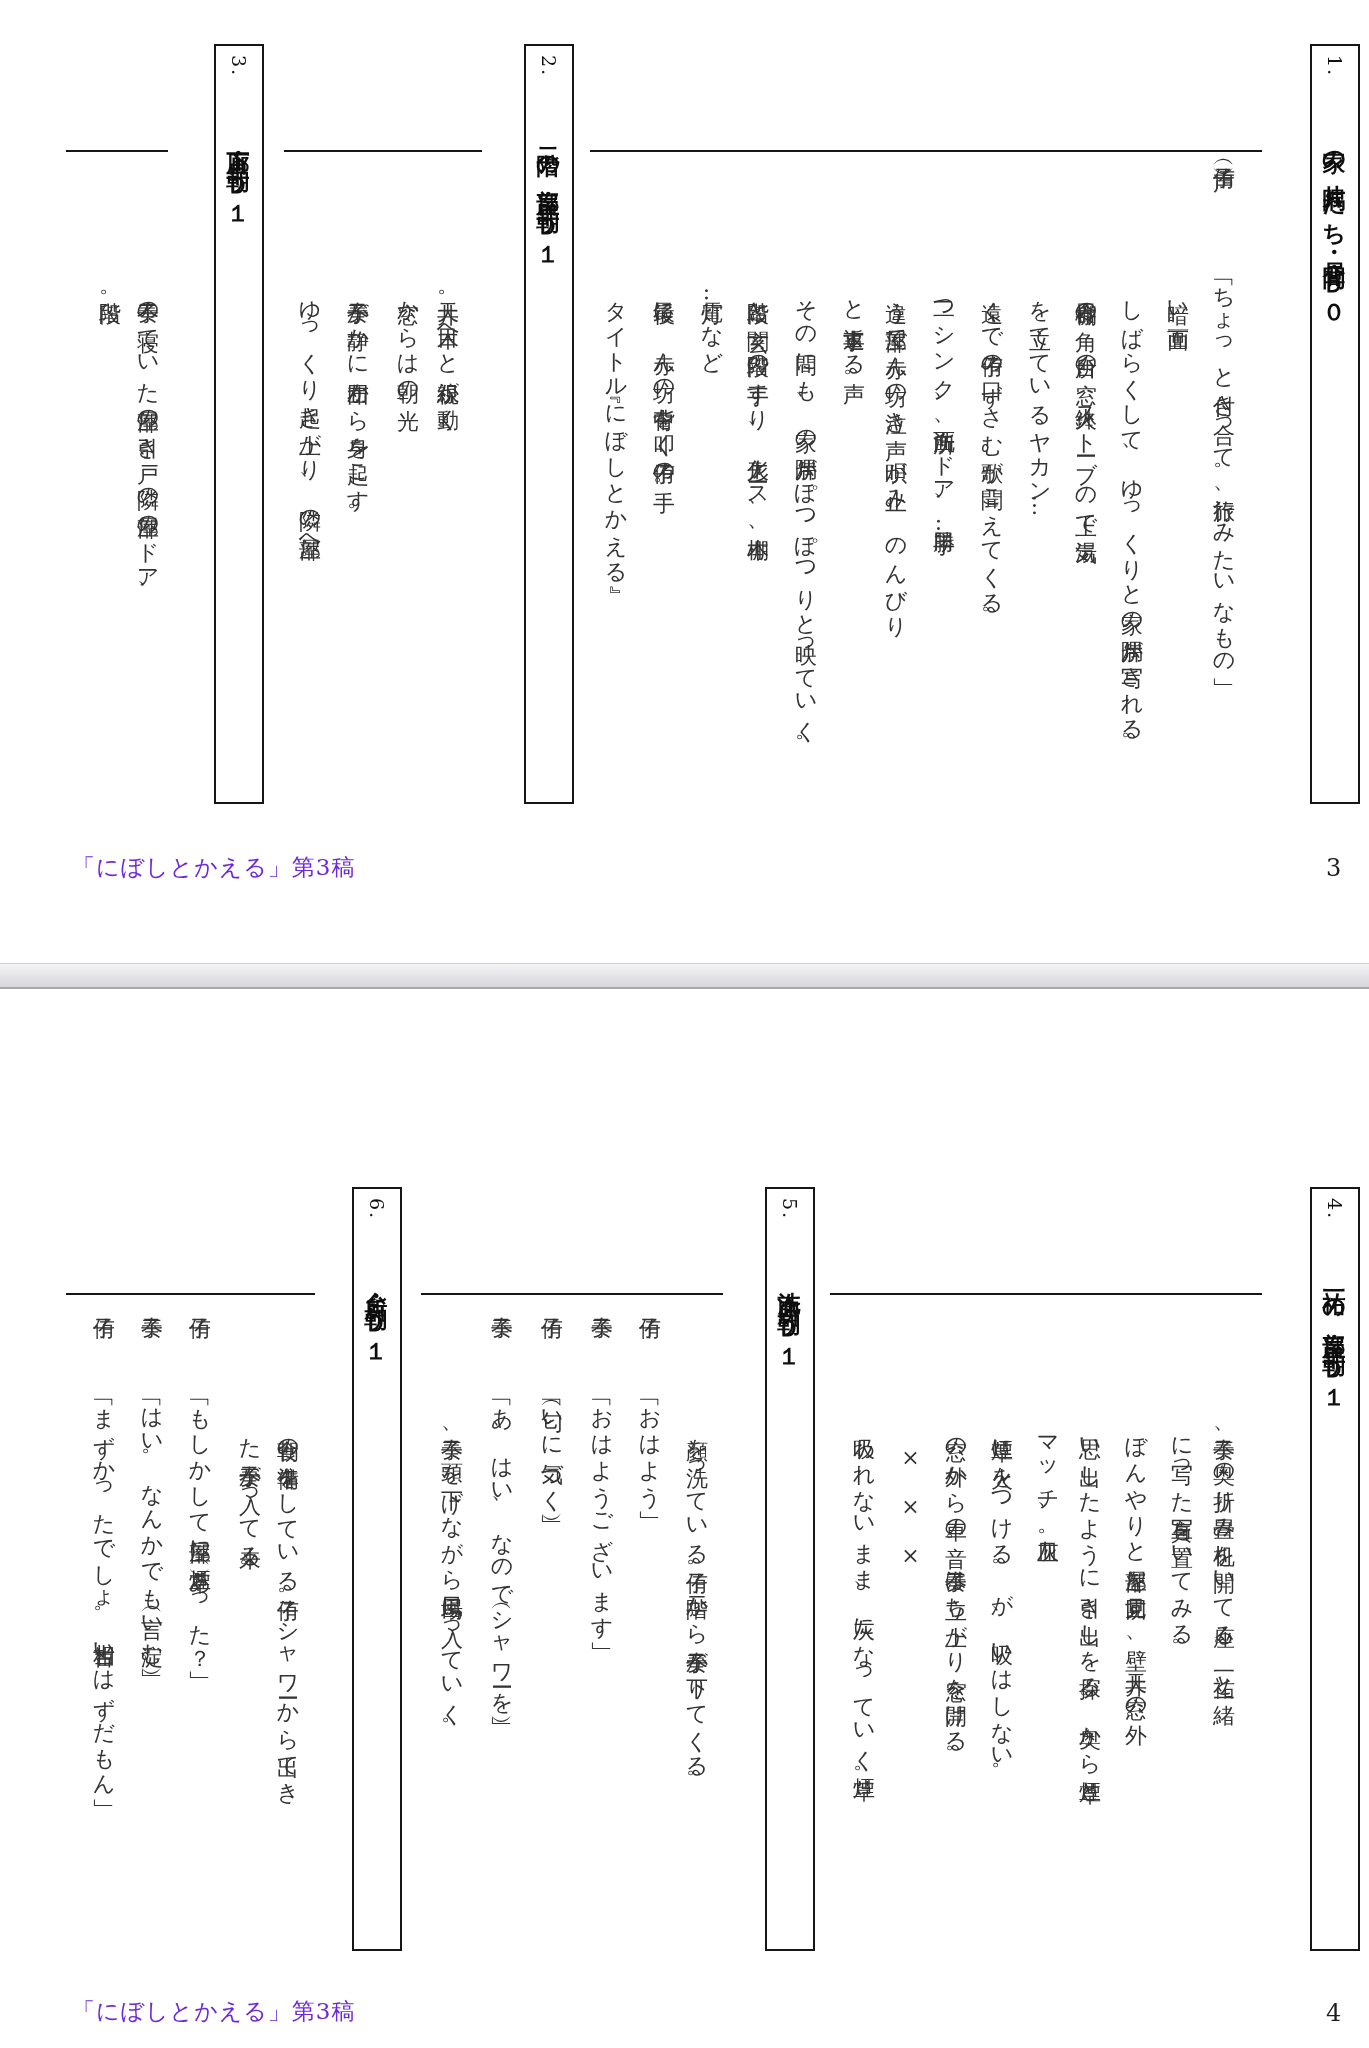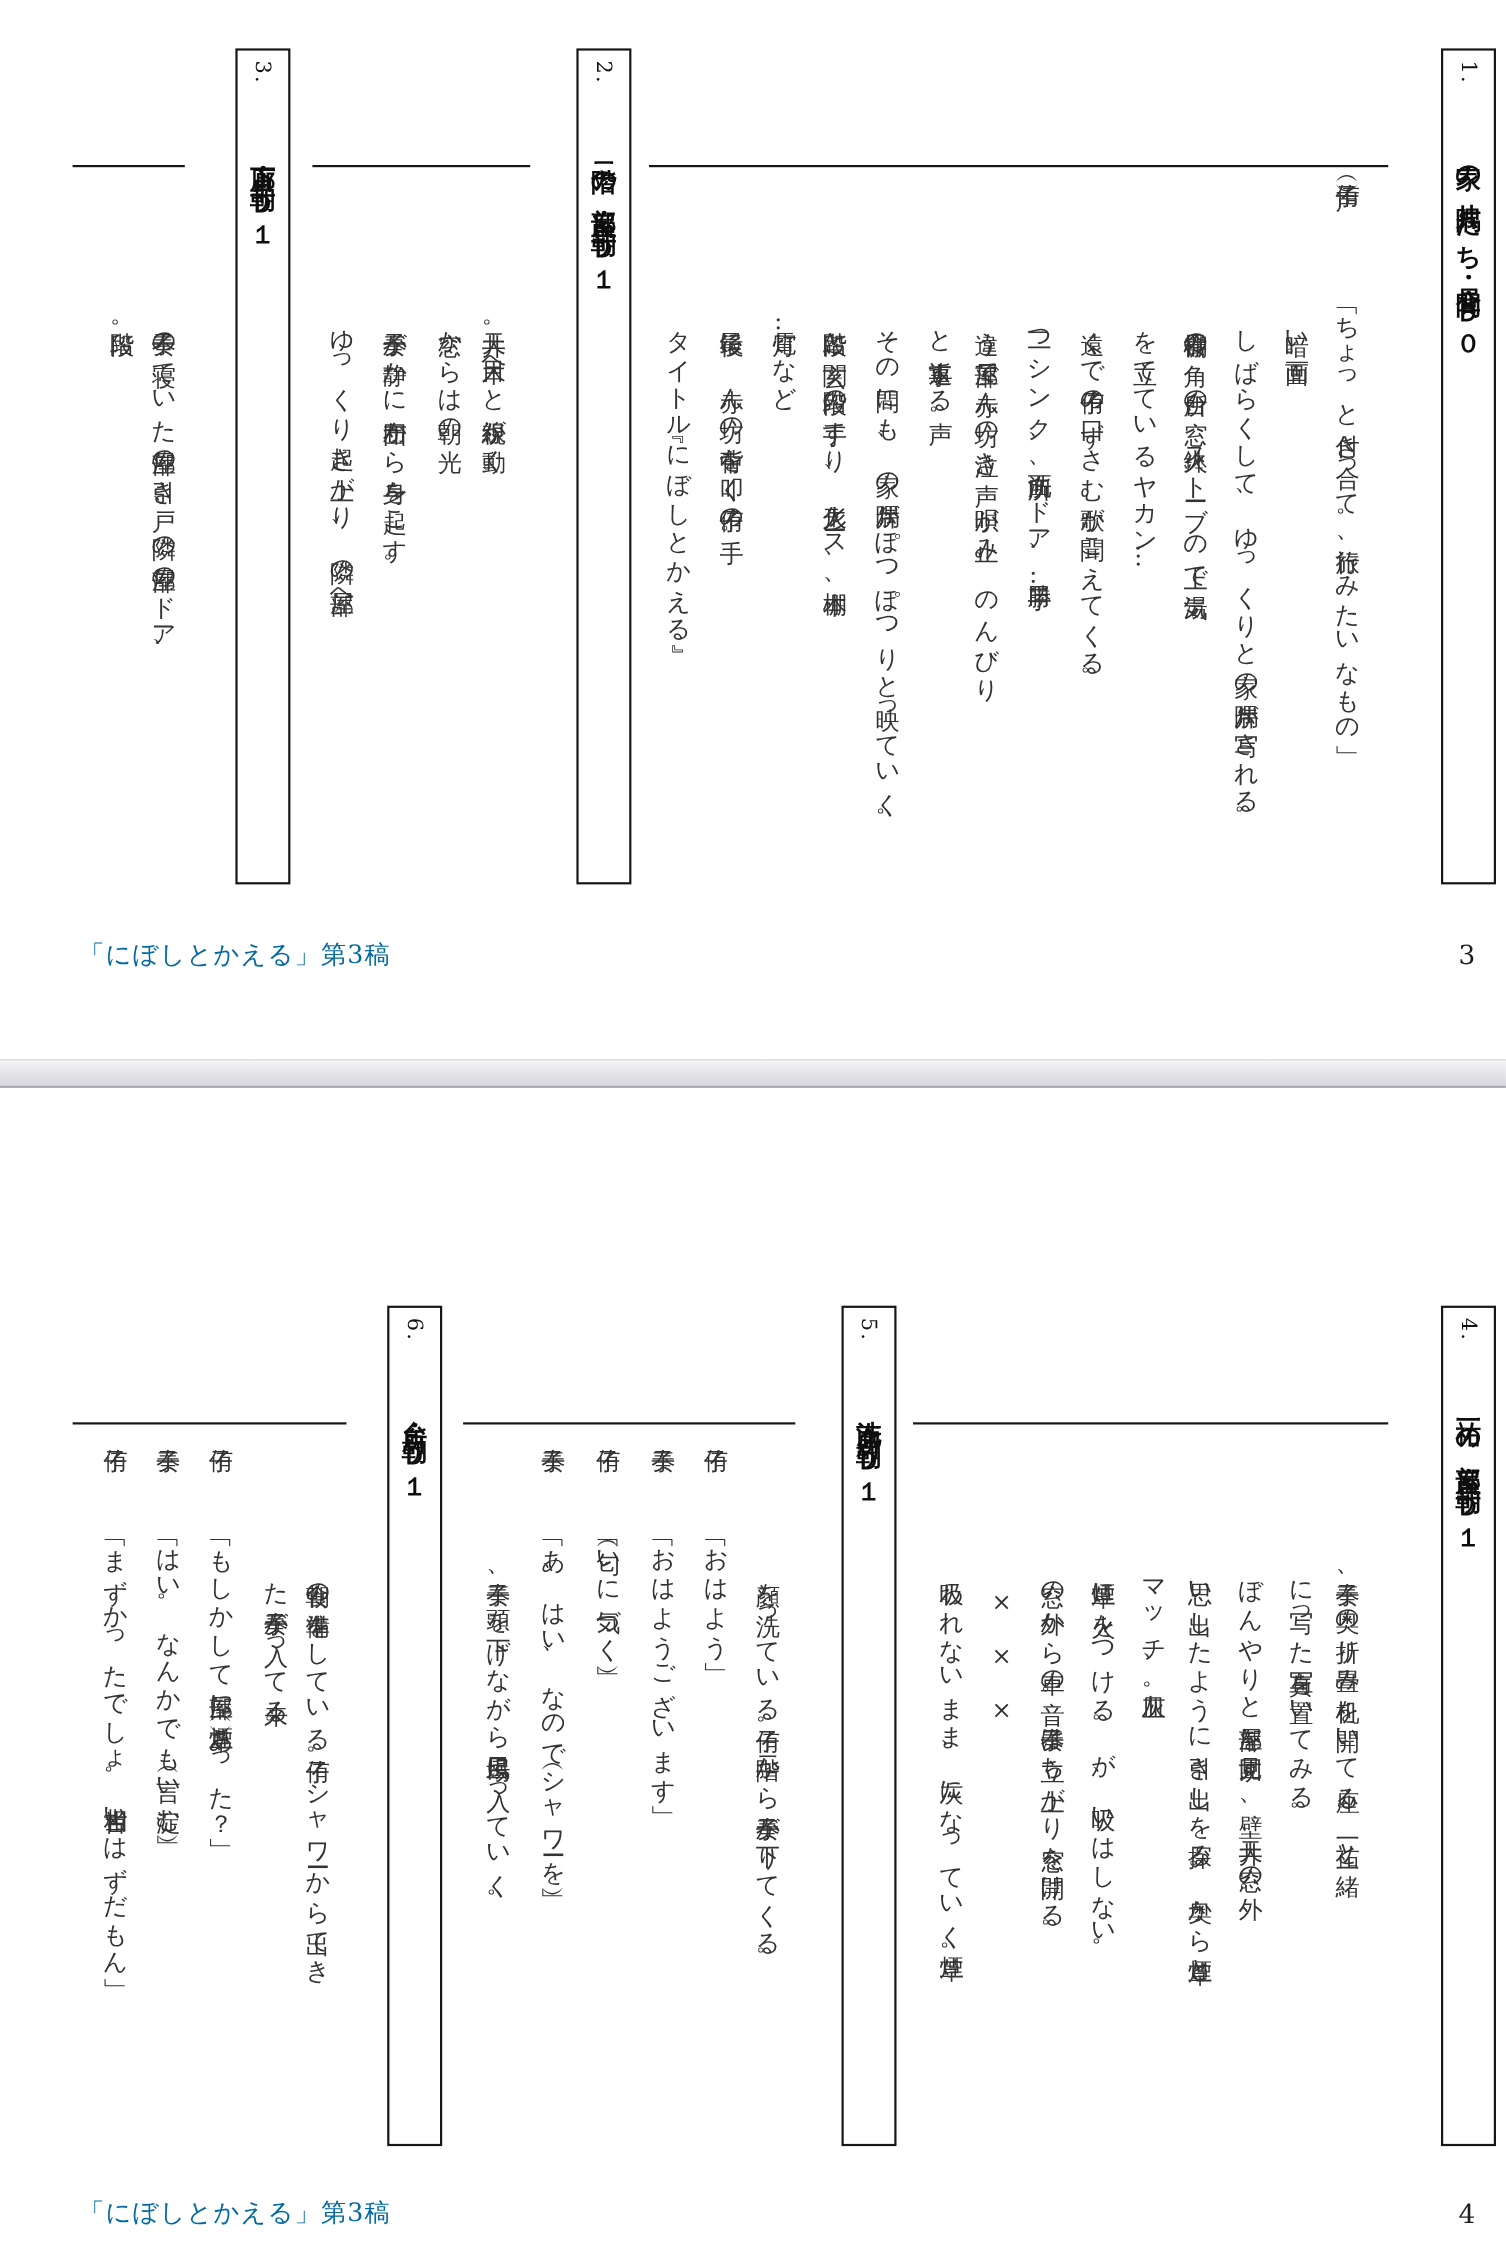--- a/index.html
+++ b/index.html
@@ -9,21 +9,21 @@
   .scene-box{position:absolute;width:50px;border:2px solid #161616;background:#ffffff;box-sizing:border-box;}
   .scene-num{position:absolute;top:9px;left:50%;transform:translateX(-50%);
              writing-mode:vertical-rl;font-size:19px;color:#111;letter-spacing:2px;}
   .scene-title{position:absolute;top:84px;left:50%;transform:translateX(-50%);
                writing-mode:vertical-rl;text-orientation:mixed;font-size:23px;font-weight:600;
                letter-spacing:5px;color:#0e0e0e;white-space:nowrap;}
   .rule{position:absolute;height:2px;background:#161616;}
   .col{position:absolute;width:30px;writing-mode:vertical-rl;text-orientation:mixed;
        font-size:22px;line-height:30px;letter-spacing:1px;white-space:nowrap;color:#333;}
   .speaker{color:#333;}
-  .footer{position:absolute;font-size:23px;letter-spacing:1px;color:#0369a1;}
+  .footer{position:absolute;font-size:23px;letter-spacing:1px;color:#6d28d9;}
   .pagenum{position:absolute;font-size:24px;color:#1d1d1d;}
   .divider{position:absolute;left:0;width:1369px;top:963px;height:26px;
            background:linear-gradient(#f4f4f6,#d6d6db);
            border-top:1px solid #cfcfd4;border-bottom:2px solid #a6a6ae;box-sizing:border-box;}
 </style>
 </head>
 <body>
 
 <div class="canvas">
 

